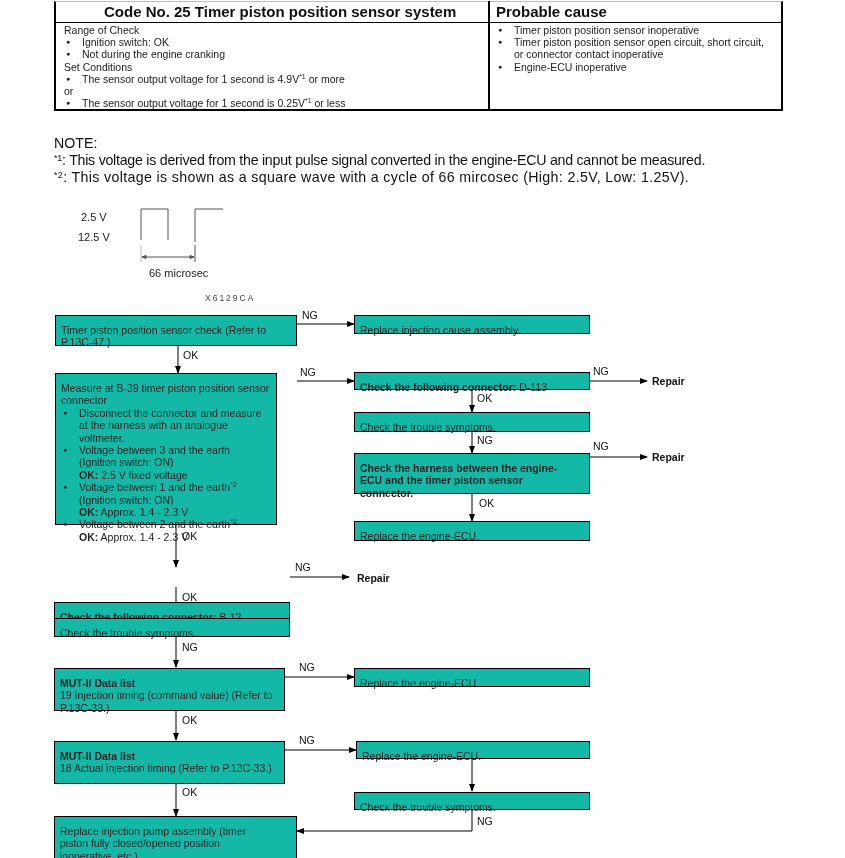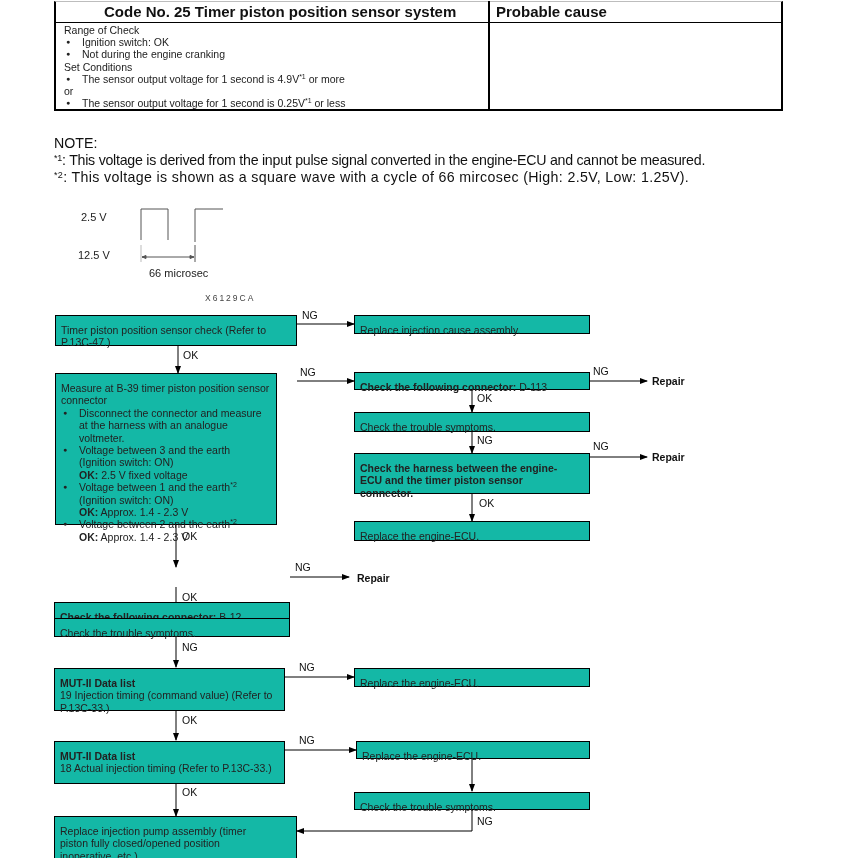--- a/index.html
+++ b/index.html
@@ -46,30 +46,35 @@
   <div class="th" style="left:440px;">Probable cause</div>
   <div class="cell" style="left:8px; width:420px;">
     <span class="p">Range of Check</span>
     <span class="b">Ignition switch: OK</span>
     <span class="b">Not during the engine cranking</span>
     <span class="p">Set Conditions</span>
     <span class="b"><span>The sensor output voltage for 1 second is 4.9V</span><sup>*1</sup><span> or more</span></span>
     <span class="p">or</span>
     <span class="b"><span>The sensor output voltage for 1 second is 0.25V</span><sup>*1</sup><span> or less</span></span>
   </div>
+  <div class="cell" style="left:440px; width:270px;">
+    <span class="b">Timer piston position sensor inoperative</span>
+    <span class="b">Timer piston position sensor open circuit, short circuit, or connector contact inoperative</span>
+    <span class="b">Engine-ECU inoperative</span>
+  </div>
 </div>
 
 <div class="note">
   <span class="n">NOTE:</span>
   <span class="n" style="letter-spacing:-0.25px;text-align:center;"><sup style="font-size:9px;">*1</sup><span>: This voltage is derived from the input pulse signal converted in the engine-ECU and cannot be measured.</span></span>
   <span class="n" style="letter-spacing:0.35px;"><sup style="font-size:9px;">*2</sup><span>: This voltage is shown as a square wave with a cycle of 66 mircosec (High: 2.5V, Low: 1.25V).</span></span>
 </div>
 
 <div class="wave-lbl" style="left:81px; top:211px;">2.5 V</div>
-<div class="wave-lbl" style="left:78px; top:249px;">12.5 V</div>
+<div class="wave-lbl" style="left:78px; top:231px;">12.5 V</div>
 <div class="wave-lbl" style="left:149px; top:267px;">66 microsec</div>
 <div class="xcode">X6129CA</div>
 <svg class="abs" style="left:0; top:0;" width="845" height="300">
   <g stroke="#555" stroke-width="1" fill="none">
     <polyline points="141,240 141,209 168,209 168,240"></polyline>
     <polyline points="195,242 195,209 223,209"></polyline>
     <line x1="141" y1="245" x2="141" y2="262" stroke="#bbb"></line>
     <line x1="195" y1="245" x2="195" y2="262"></line>
     <line x1="142" y1="257" x2="194" y2="257"></line>
     <polygon points="142,257 146,255.5 146,258.5" fill="#555"></polygon>

